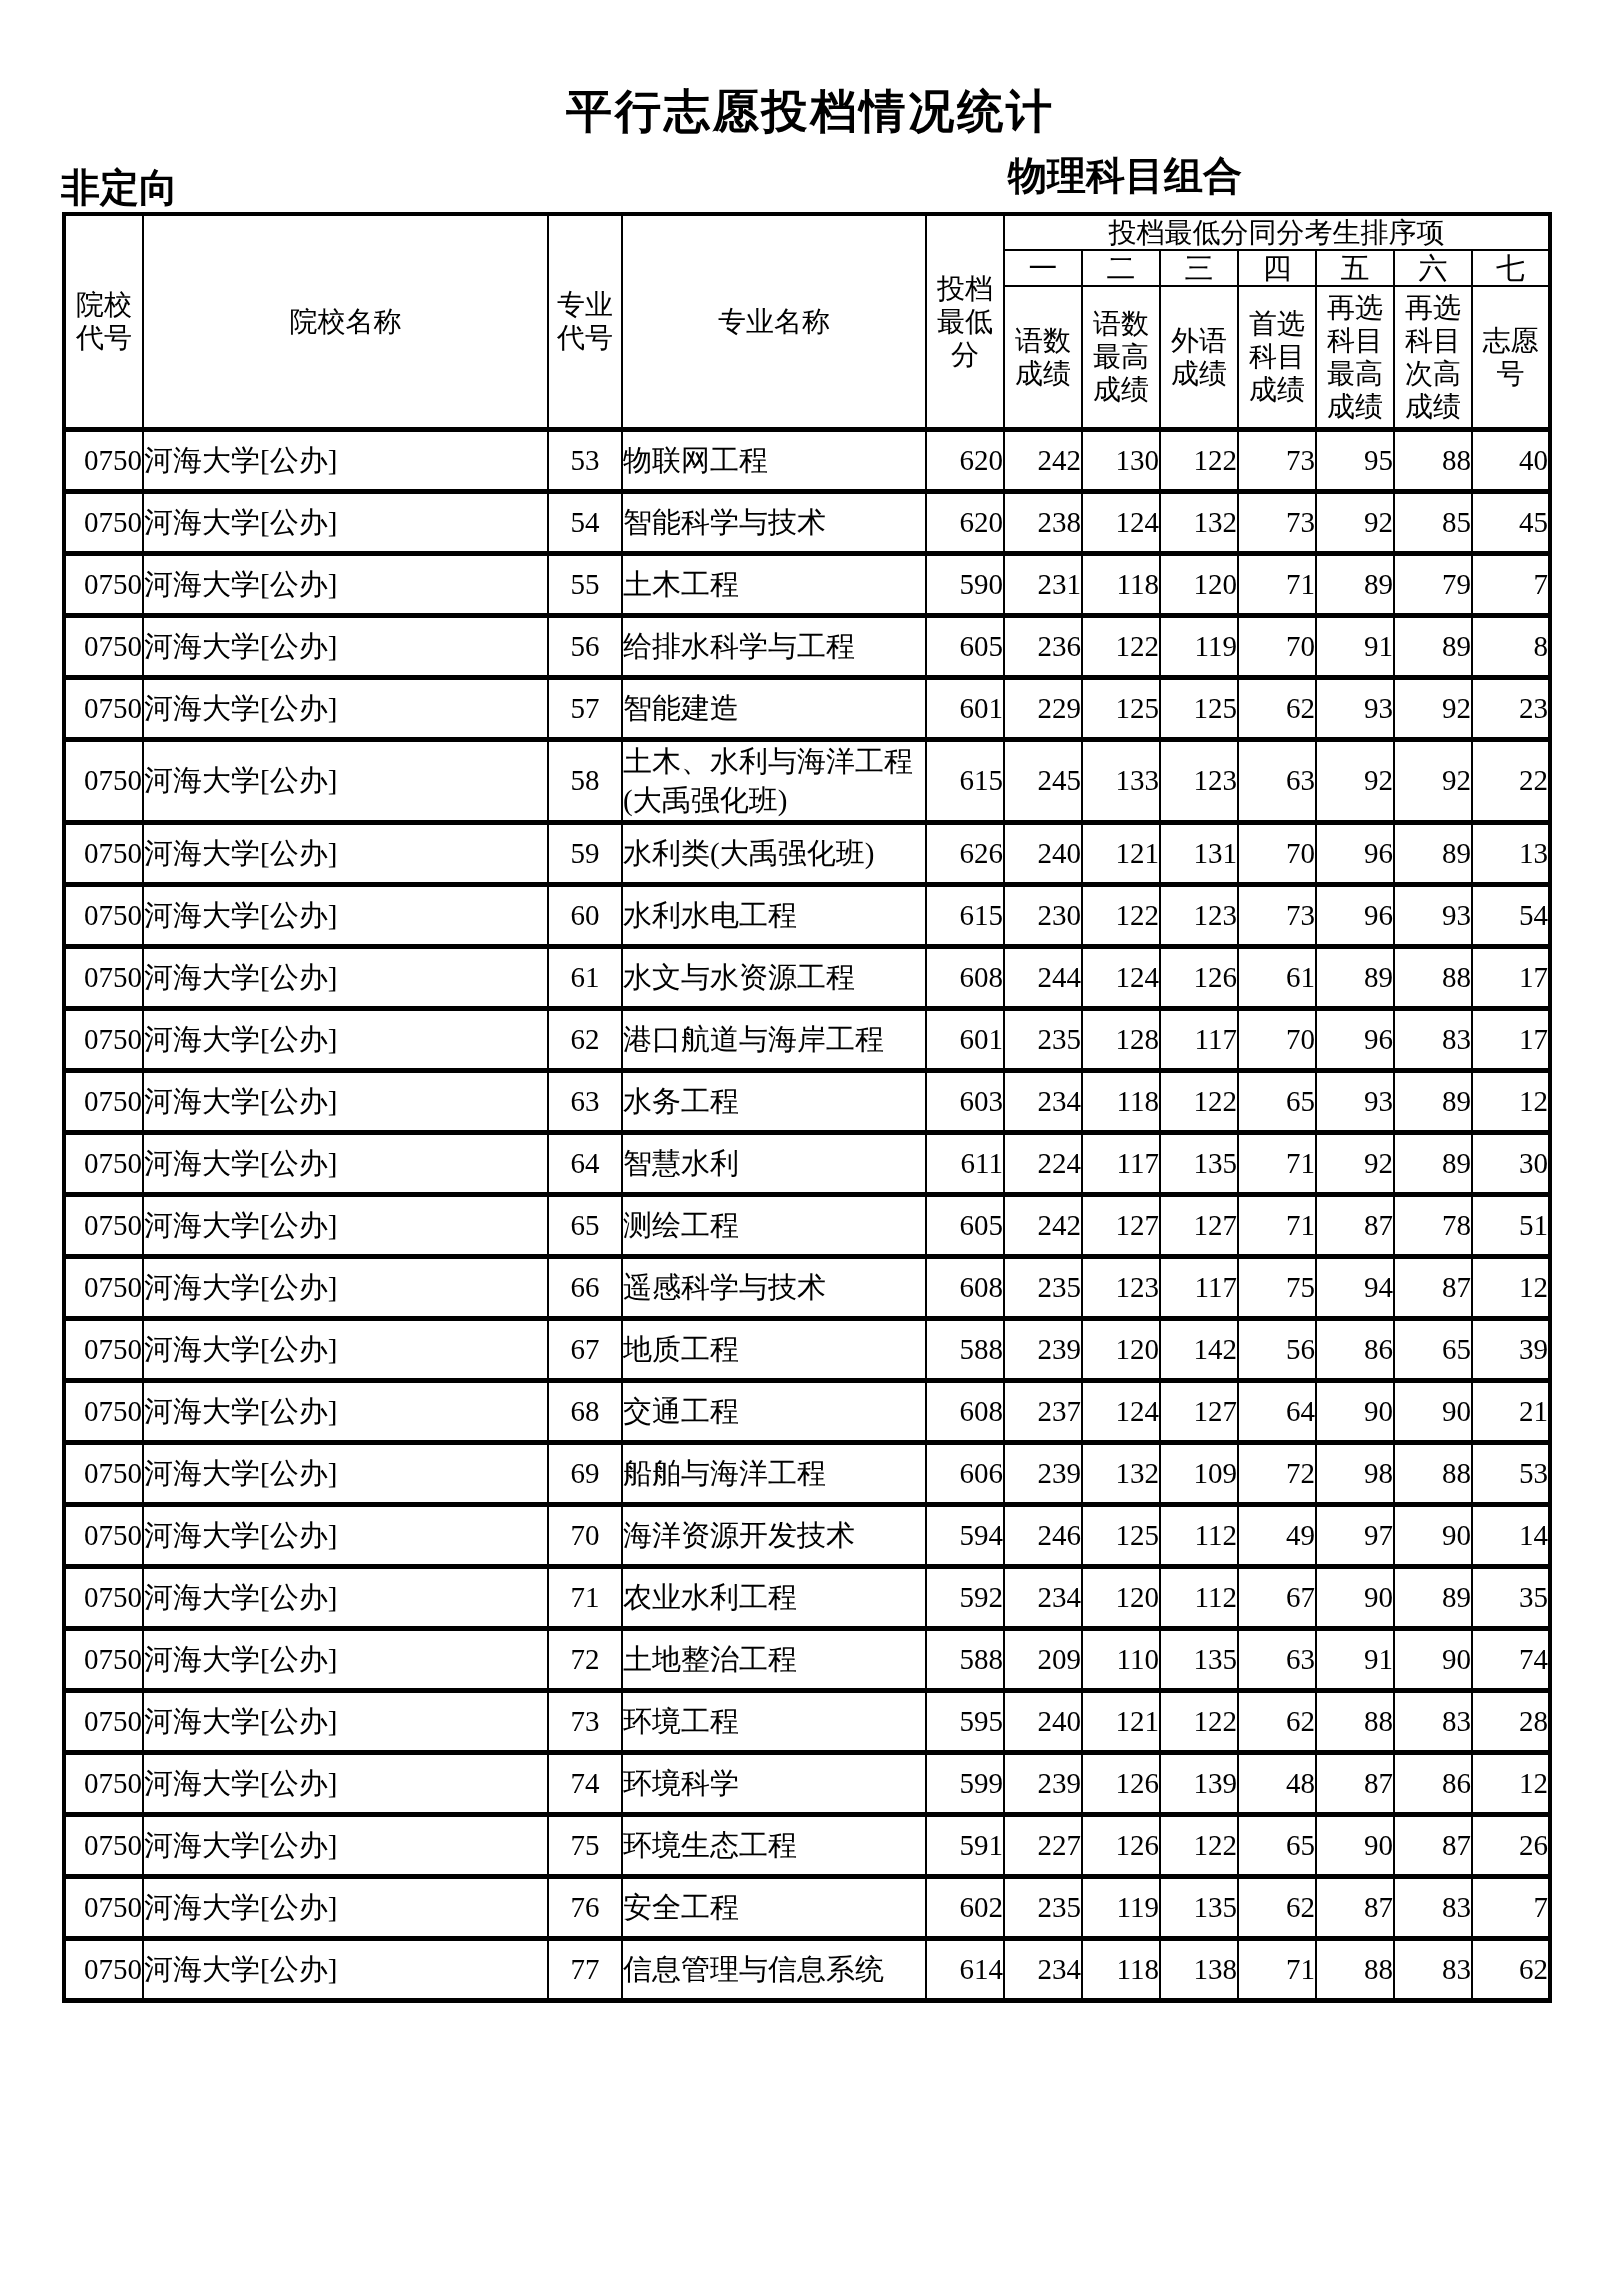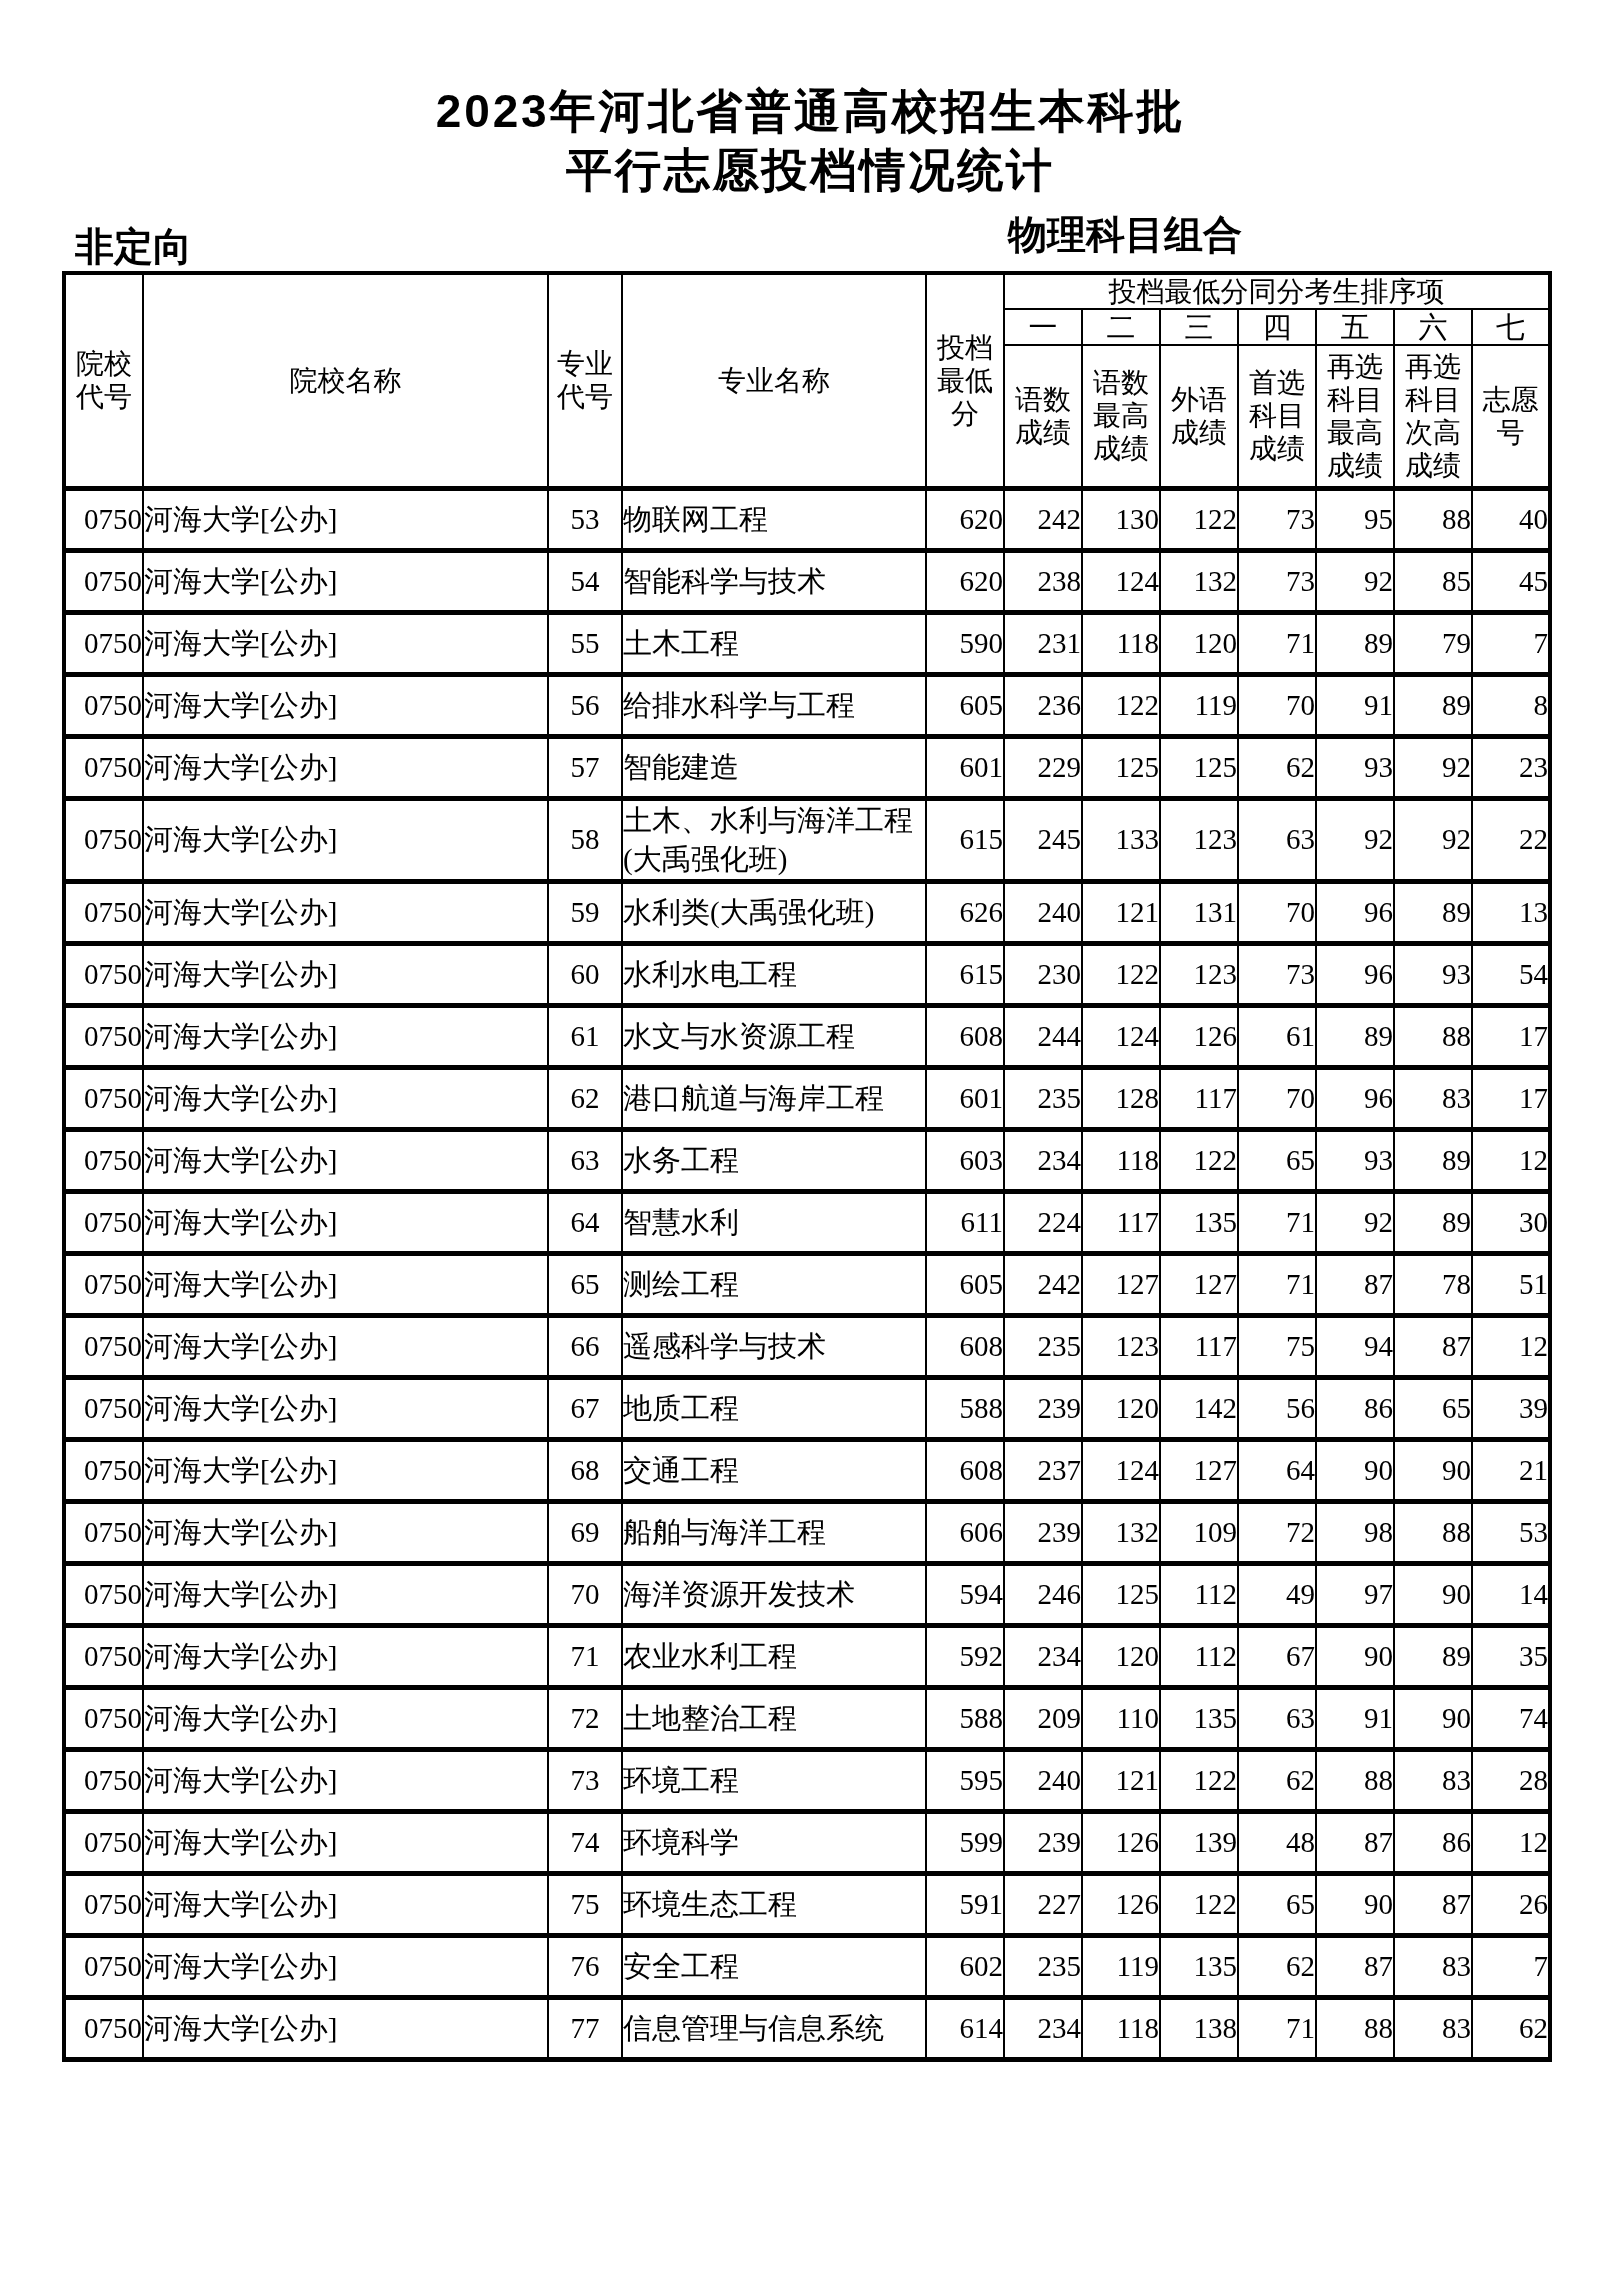--- a/index.html
+++ b/index.html
@@ -22,21 +22,21 @@
     line-height: 59px;
     letter-spacing: 2.9px;
   }
   .labels {
     position: relative;
     height: 71px;
     font-family: "Liberation Sans", "DejaVu Sans", sans-serif;
     font-weight: bold;
     font-size: 39px;
   }
-  .label-left  { position: absolute; left: 75px;  top: 19.6px; }
+  .label-left  { position: absolute; left: 61px;  top: 19.6px; }
   .label-right { position: absolute; left: 1008px; top: 8px; }
 
   table.grid {
     border-collapse: collapse;
     table-layout: fixed;
     width: 1490px;
     margin-left: 62px;
     border: 4.9px solid #000;
   }
   .grid th, .grid td {
@@ -74,21 +74,20 @@
     text-align: center;
     font-size: 28px;
   }
 </style>
 </head>
 <body>
 
 <div class="page">
 
   <div class="title">
-    <div>2023年河北省普通高校招生本科批</div>
     <div>平行志愿投档情况统计</div>
   </div>
 
   <div class="labels">
     <span class="label-left">非定向</span>
     <span class="label-right">物理科目组合</span>
   </div>
 
   <table class="grid">
     <colgroup>

